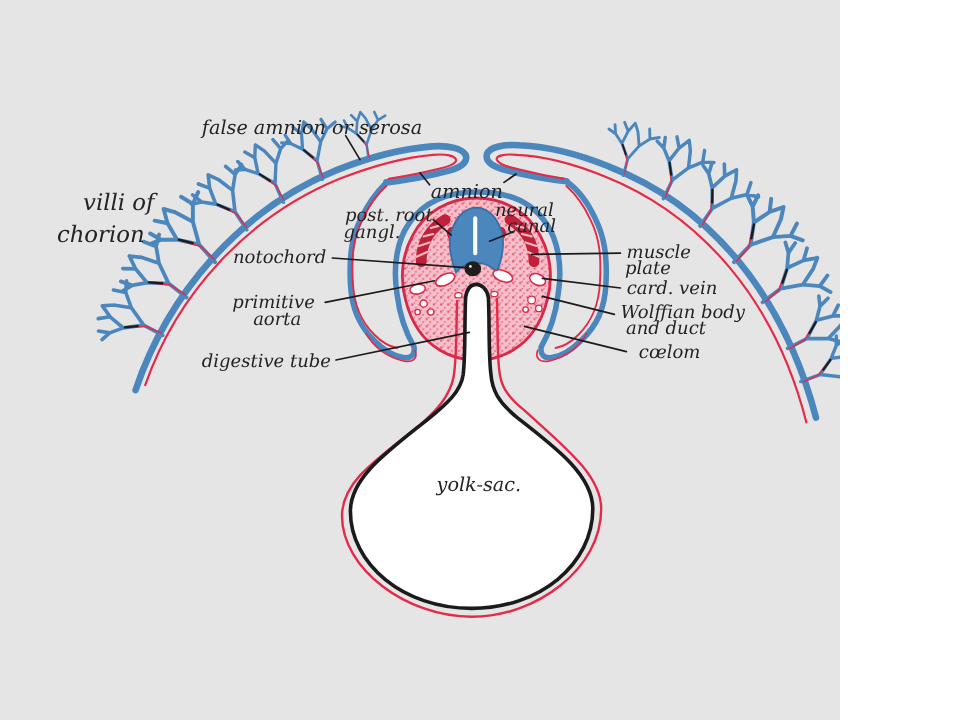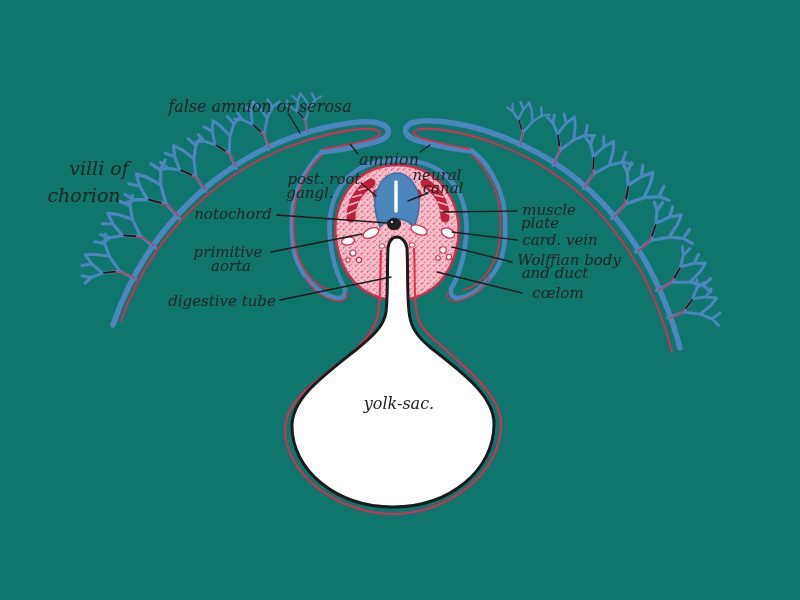--- a/index.html
+++ b/index.html
@@ -1,16 +1,16 @@
 <!DOCTYPE html>
 <html><head>
 <meta charset="utf-8">
 <style>
   html,body{margin:0;padding:0;background:#ffffff;}
-  .stage{position:relative;width:800px;height:600px;background:#0f766e;overflow:hidden;}
+  .stage{position:relative;width:700px;height:600px;background:#e5e5e5;overflow:hidden;}
   svg{display:block;}
   .lbl{font-family:"DejaVu Serif","Liberation Serif",serif;font-style:italic;fill:#232323;font-size:15px;text-anchor:middle;}
   .lbl-md{font-size:16px;}
   .lbl-lg{font-size:19px;}
 </style>
 </head>
 <body>
 
 <div class="stage">
 <svg width="800" height="600" viewBox="0 0 800 600">

